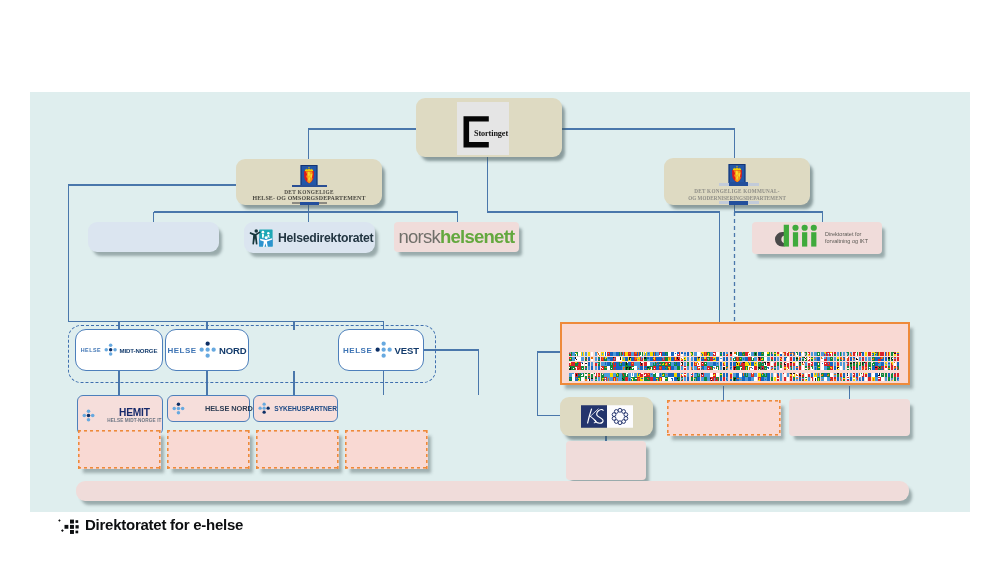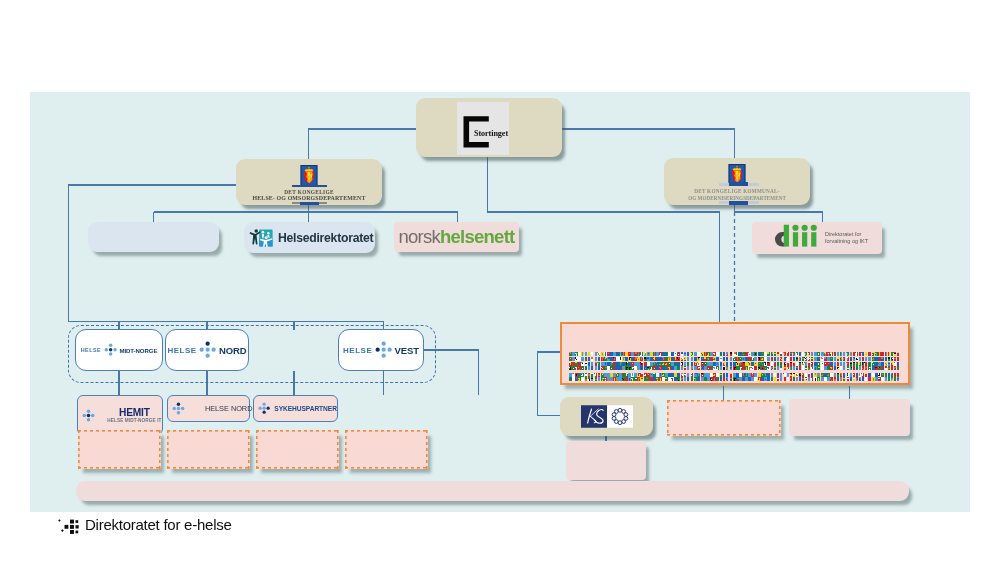--- a/index.html
+++ b/index.html
@@ -234,21 +234,21 @@
   <div class="node pinkout" style="left:167px;top:395px;width:83px;height:27px;justify-content:flex-start;padding-left:4px;white-space:nowrap;">
     <span style="line-height:0;">
       <svg width="12.9" height="12.9" viewBox="0 0 12.9 12.9">
           <circle cx="2.25" cy="6.45" r="1.75" fill="#67a9e0"></circle>
           <circle cx="6.45" cy="6.45" r="1.75" fill="#67a9e0"></circle>
           <circle cx="10.65" cy="6.45" r="1.75" fill="#67a9e0"></circle>
           <circle cx="6.45" cy="2.25" r="1.75" fill="#0c2f66"></circle>
           <circle cx="6.45" cy="10.65" r="1.75" fill="#67a9e0"></circle>
         </svg>
     </span>
-    <span style="font-size:7.4px;letter-spacing:-.05px;margin-left:4px;"><span style="font-weight:normal;color:#2b3b52;padding-left:16px;">HELSE NORD </span><span style="font-weight:bold;color:#7b8492;">IKT</span></span>
+    <span style="font-size:7.4px;letter-spacing:-.05px;margin-left:4px;"><span style="font-weight:bold;color:#2b3b52;padding-left:16px;">HELSE NORD </span><span style="font-weight:bold;color:#7b8492;">IKT</span></span>
   </div>
 
   <div class="node pinkout" style="left:253px;top:395px;width:85px;height:27px;justify-content:flex-start;padding-left:4px;white-space:nowrap;">
     <span style="line-height:0;">
       <svg width="12.3" height="12.3" viewBox="0 0 12.3 12.3">
           <circle cx="2.15" cy="6.15" r="1.65" fill="#67a9e0"></circle>
           <circle cx="6.15" cy="6.15" r="1.65" fill="#67a9e0"></circle>
           <circle cx="10.15" cy="6.15" r="1.65" fill="#0c2f66"></circle>
           <circle cx="6.15" cy="2.15" r="1.65" fill="#67a9e0"></circle>
           <circle cx="6.15" cy="10.15" r="1.65" fill="#0c2f66"></circle>
@@ -320,15 +320,15 @@
         <path d="M6.0,16.6 l1.4,-1.45 l1.4,1.45 l-1.4,1.45 z" fill="#0d0f11"></path>
         <rect x="9.5" y="10.9" width="3.85" height="3.85" fill="#0d0f11"></rect>
         <rect x="15.0" y="5.6" width="3.95" height="3.95" fill="#0d0f11"></rect>
         <rect x="15.0" y="10.9" width="3.95" height="3.95" fill="#0d0f11"></rect>
         <rect x="15.0" y="16.0" width="3.95" height="3.95" fill="#0d0f11"></rect>
         <rect x="20.5" y="6.2" width="2.7" height="2.7" fill="#0d0f11"></rect>
         <rect x="20.5" y="11.2" width="3.2" height="3.3" fill="#0d0f11"></rect>
         <rect x="20.5" y="16.6" width="2.7" height="2.7" fill="#0d0f11"></rect>
       </svg>
     </span>
-    <span style="font-size:15.0px;font-weight:normal;color:#0d0f11;margin-left:4px;letter-spacing:-.25px;line-height:21px;">Direktoratet for e-helse</span>
+    <span style="font-size:15.0px;font-weight:bold;color:#0d0f11;margin-left:4px;letter-spacing:-.25px;line-height:21px;">Direktoratet for e-helse</span>
   </div>
 </div>
 
 </body></html>

